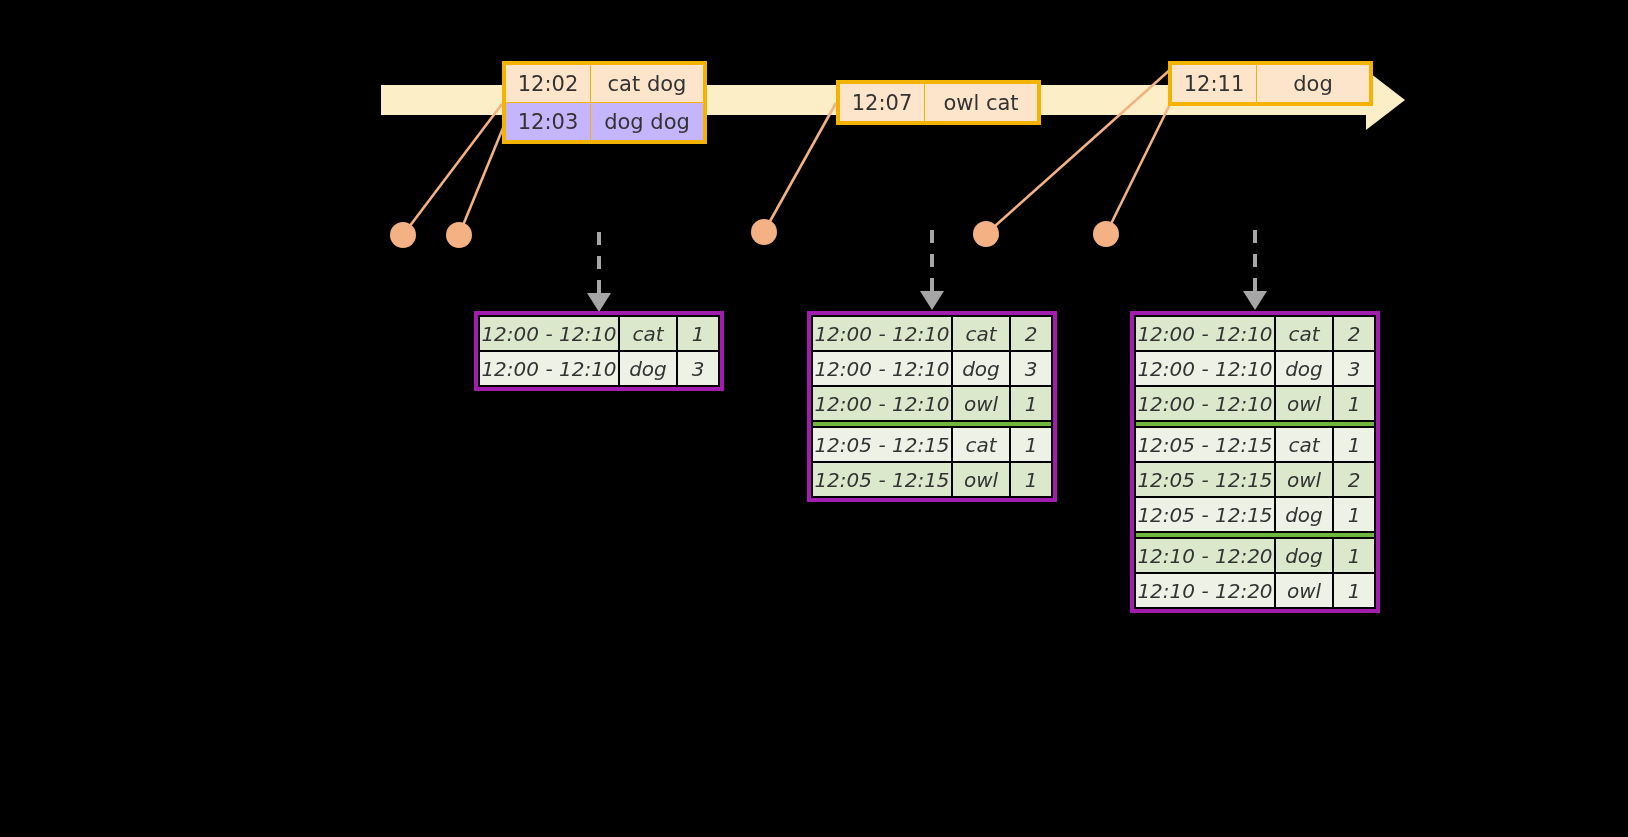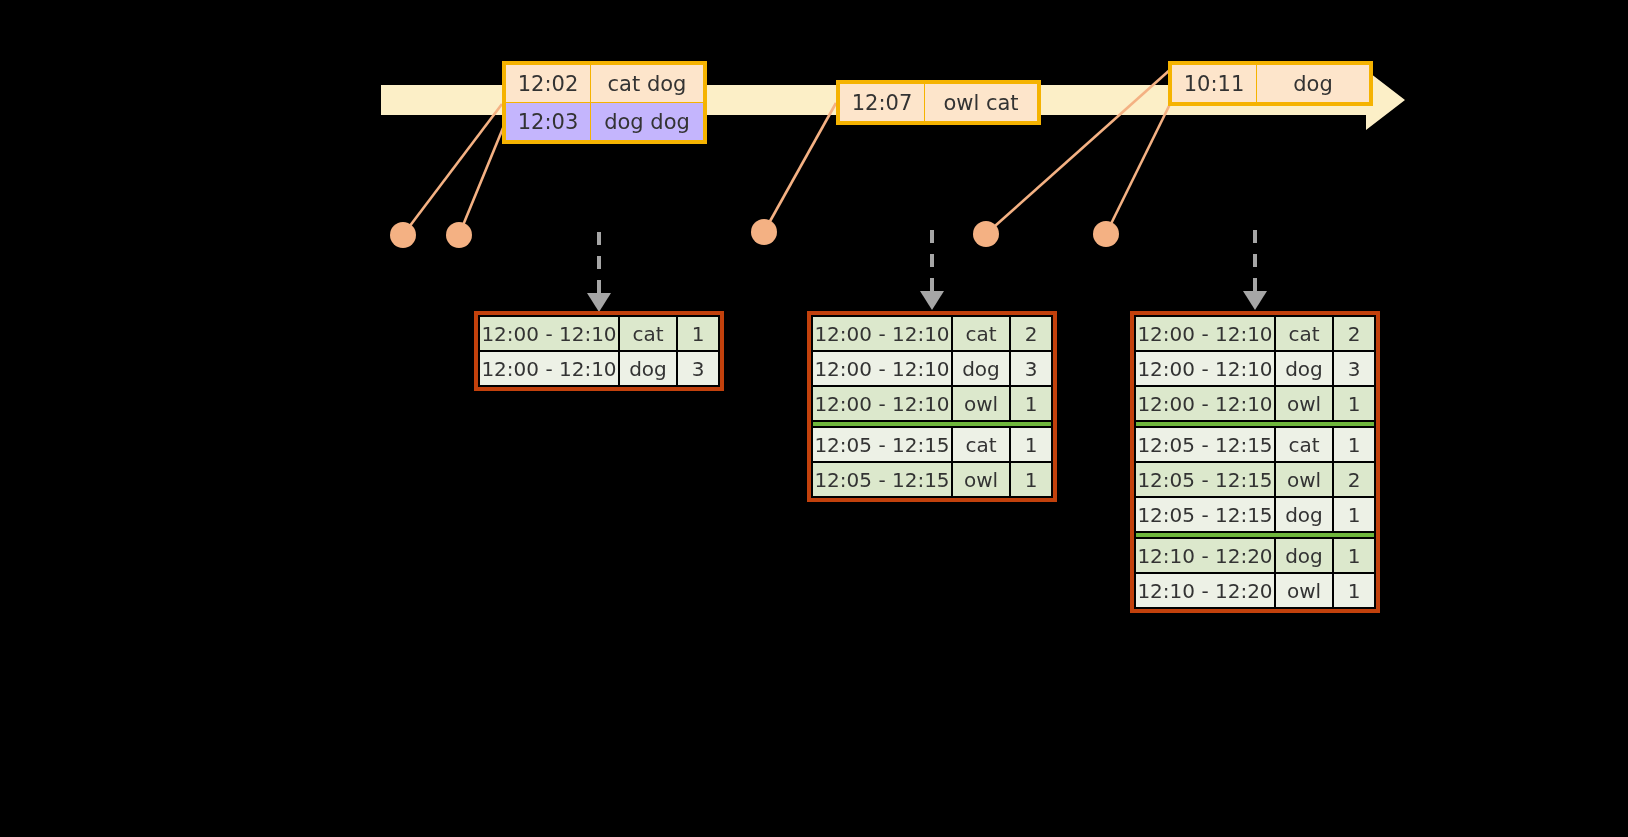--- a/index.html
+++ b/index.html
@@ -13,21 +13,21 @@
        border-collapse:collapse;}
   .evt table{border-collapse:collapse;width:100%;}
   .evt td{border:1.5px solid #F5B301;font-size:21px;color:#333;
           text-align:center;padding:0;height:37px;white-space:nowrap;}
   .evt tr.r0 td{background:#FDE5CB;}
   .evt tr.r1 td{background:#c4b5fd;}
   .evt td.tm{width:84px;}
   .evt td.wd{width:112px;}
 
   
-  .res{position:absolute;border:4px solid #c2410c;box-sizing:border-box;}
+  .res{position:absolute;border:4px solid #a21caf;box-sizing:border-box;font-style:italic;}
   .res table{border-collapse:separate;border-spacing:2px;width:100%;}
   .res td{font-size:20px;color:#333;text-align:center;padding:0;height:33px;
           white-space:nowrap;}
   .res tr.a td{background:#DCE8CC;}
   .res tr.b td{background:#EDF1E6;}
   .res td.rng{}
   .res td.key{width:56px;}
   .res td.cnt{width:40px;}
   .res .grp{height:4px;background:#6FB63C;}
 </style>
@@ -95,21 +95,21 @@
         <td class="wd">owl cat</td>
       </tr>
     </tbody>
       </table>
   </div>
 
   <div class="evt" style="left:1168px;top:61px;">
     <table>
       <tbody>
           <tr class="r0">
-        <td class="tm">10:11</td>
+        <td class="tm">12:11</td>
         <td class="wd">dog</td>
       </tr>
     </tbody>
       </table>
   </div>
 
   <div class="res" style="left:474px;top:311px;width:250px;">
     <table>
       <tbody>
           <tr class="a">

